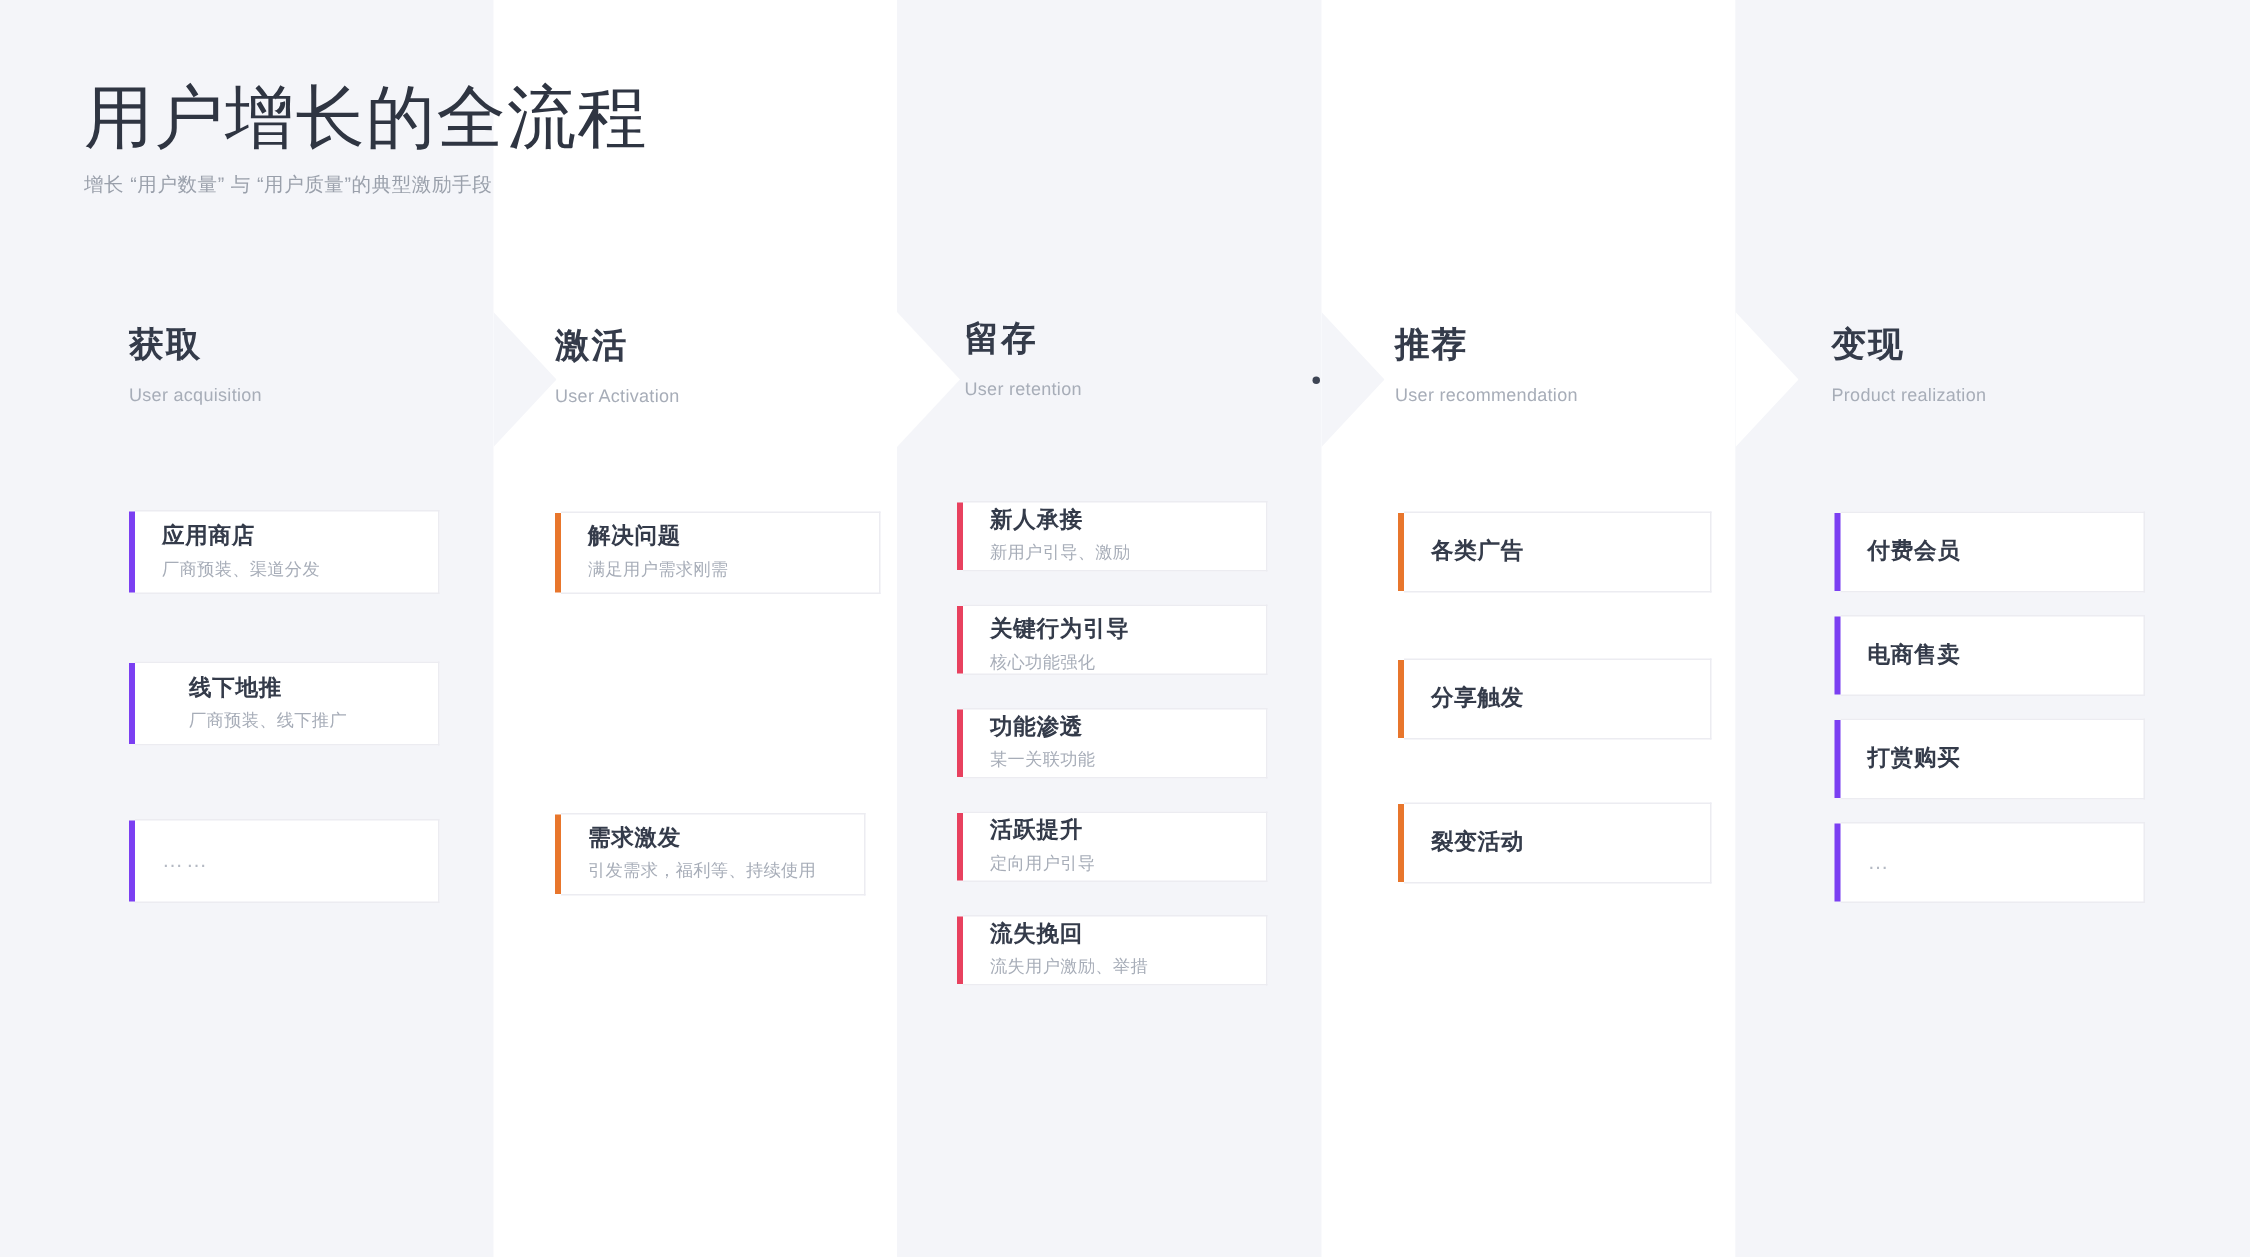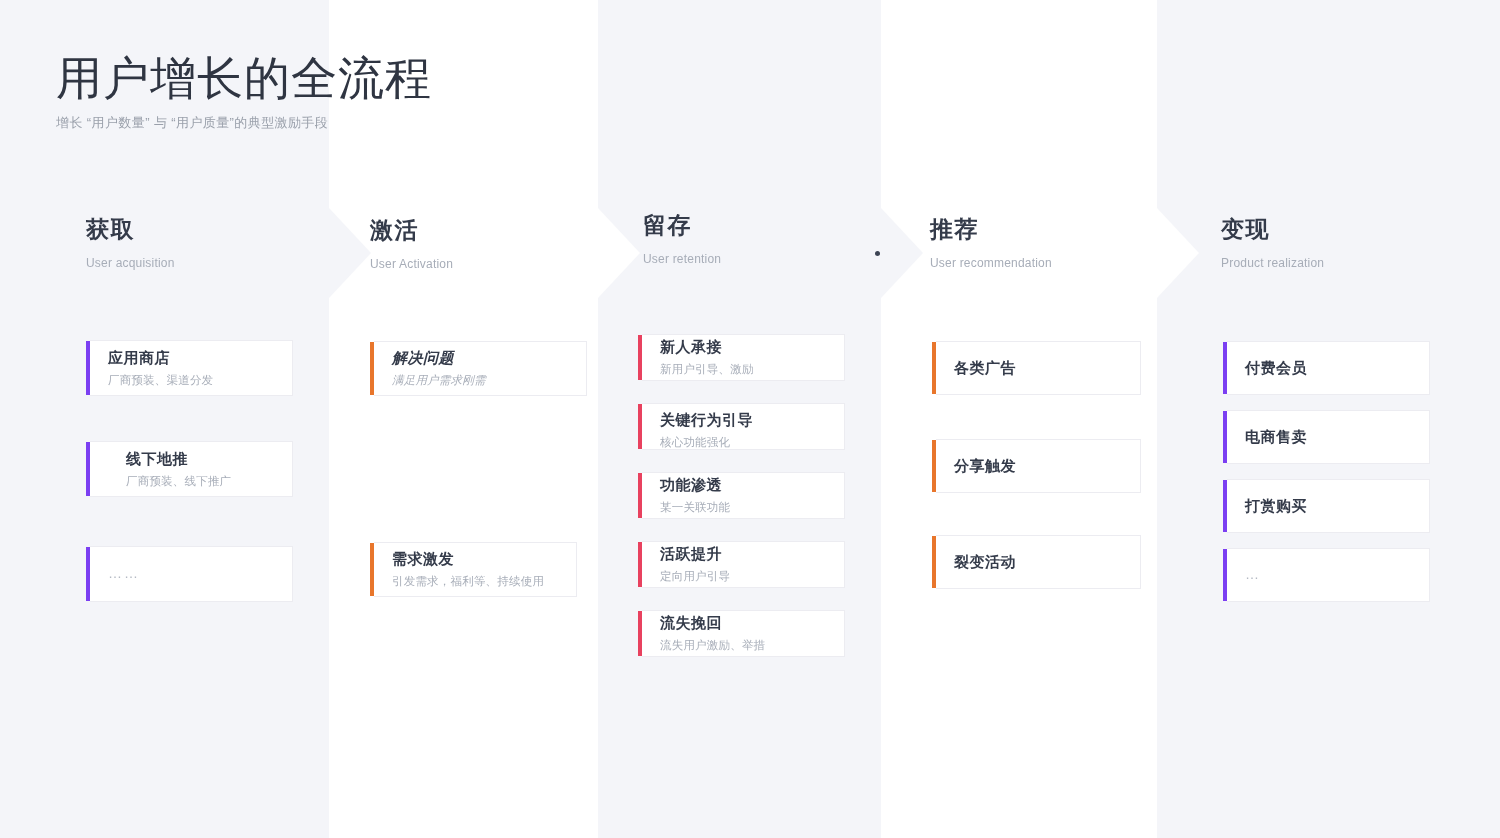--- a/index.html
+++ b/index.html
@@ -196,21 +196,21 @@
         </div>
         <div class="card no-sub ellipsis" style="--accent: #7b3ff2; width: 203px; height: 56px; margin-left: 4px;">
           <div class="card-title">……</div>
         </div>
       </div>
       <div class="column col-head" style="left: 370px; top: 219px;">
         <div class="col-title">激活</div>
         <div class="col-sub">User Activation</div>
       </div>
       <div class="column cards" style="left: 370px; top: 341px; width: 203px;">
-        <div class="card" style="--accent: #e8762c; width: 213px; height: 55px; margin-left: 4px; margin-bottom: 146px; font-style: italic;">
+        <div class="card" style="--accent: #e8762c; width: 213px; height: 55px; margin-left: 4px; margin-bottom: 146px;">
           <div class="card-title">解决问题</div>
           <div class="card-sub">满足用户需求刚需</div>
         </div>
         <div class="card" style="--accent: #e8762c; width: 203px; height: 55px; margin-left: 4px;">
           <div class="card-title">需求激发</div>
           <div class="card-sub">引发需求，福利等、持续使用</div>
         </div>
       </div>
       <div class="column col-head" style="left: 643px; top: 214px;">
         <div class="col-title">留存</div>

